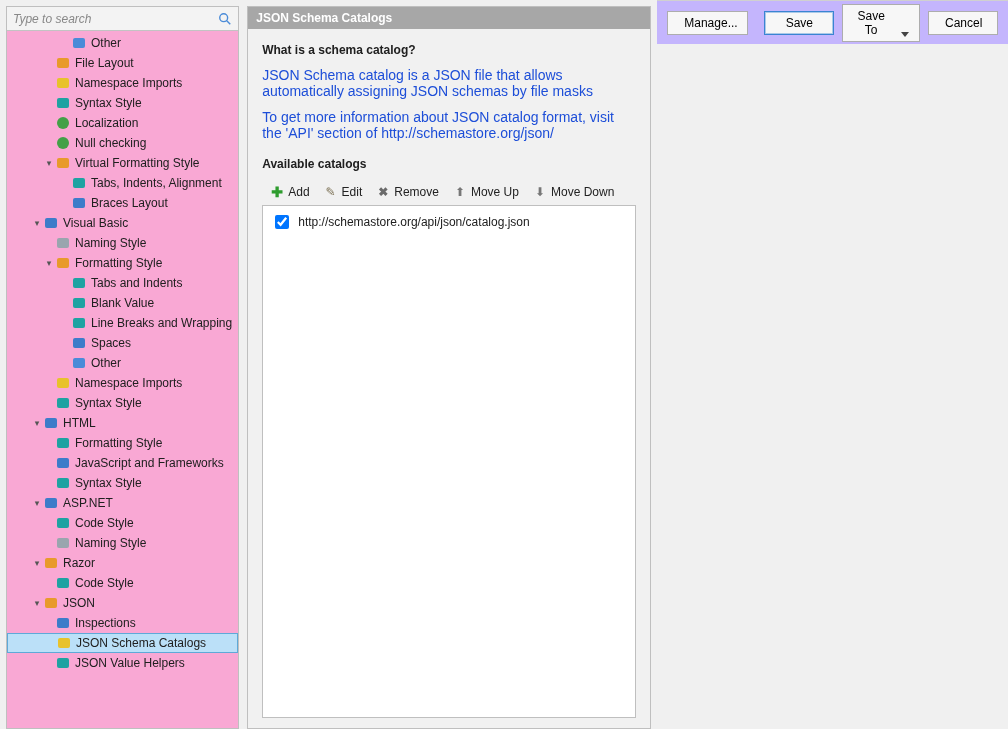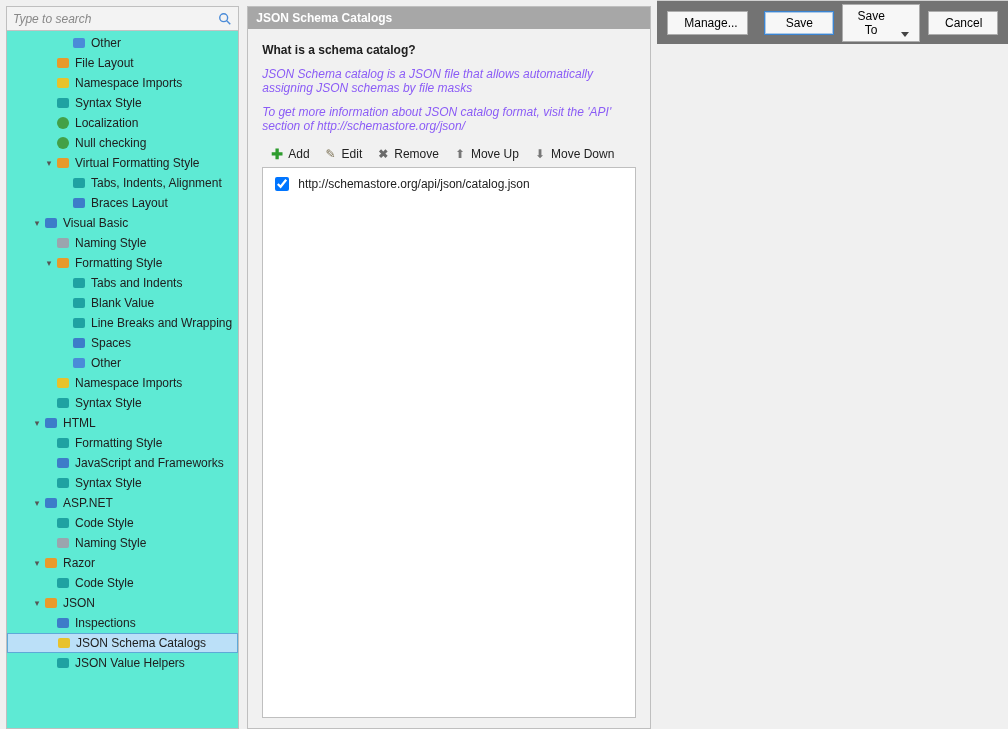--- a/index.html
+++ b/index.html
@@ -58,21 +58,21 @@
     width: 20px; height: 20px;
     display: flex; align-items: center; justify-content: center;
     color: #3a78c4;
     margin-right: 3px;
   }
   .tree-scroll {
     flex: 1 1 auto;
     overflow-y: auto;
     overflow-x: hidden;
     position: relative;
-    background: #5eead4;
+    background: #f9a8d4;
   }
   .tree {
     font-size: 12px;
     line-height: 20px;
     padding: 2px 0;
   }
   .tree-row {
     display: flex;
     align-items: center;
     height: 20px;
@@ -138,23 +138,22 @@
     display: flex;
     flex-direction: column;
     min-height: 0;
   }
   .section-heading {
     font-weight: bold;
     margin: 0 0 10px 0;
   }
   .para {
     margin: 0 0 10px 0;
-    font-size: 12px;
-    color: #8b5cf6;
-    font-style: italic;
+    font-size: 14px;
+    color: #1d4ed8;
   }
   .toolbar {
     display: flex;
     align-items: center;
     gap: 14px;
     padding: 4px 8px 6px 8px;
   }
   .tool-btn {
     display: inline-flex;
     align-items: center;
@@ -183,21 +182,21 @@
     gap: 6px;
     height: 20px;
   }
   .catalog-item input[type="checkbox"] {
     width: 14px; height: 14px;
   }
   
   .bottom-bar {
     height: 44px;
     border-top: 1px solid #d0d0d0;
-    background: #737373;
+    background: #c4b5fd;
     display: flex;
     align-items: center;
     padding: 0 10px;
     gap: 8px;
   }
   .spacer { flex: 1 1 auto; }
   .btn {
     background: #f7f7f7;
     border: 1px solid #adadad;
     padding: 4px 16px;
@@ -478,20 +477,21 @@
     </div>
 
     <div class="right-panel">
       <div class="right-header">
         <span>JSON Schema Catalogs</span>
       </div>
       <div class="right-body">
         <p class="section-heading">What is a schema catalog?</p>
         <p class="para">JSON Schema catalog is a JSON file that allows automatically assigning JSON schemas by file masks</p>
         <p class="para">To get more information about JSON catalog format, visit the 'API' section of http://schemastore.org/json/</p>
+        <p class="section-heading" style="margin-top:6px;">Available catalogs</p>
 
         <div class="toolbar">
           <span class="tool-btn">
             <span class="ico ico-add">✚</span>
             <span>Add</span>
           </span>
           <span class="tool-btn">
             <span class="ico ico-edit">✎</span>
             <span>Edit</span>
           </span>

